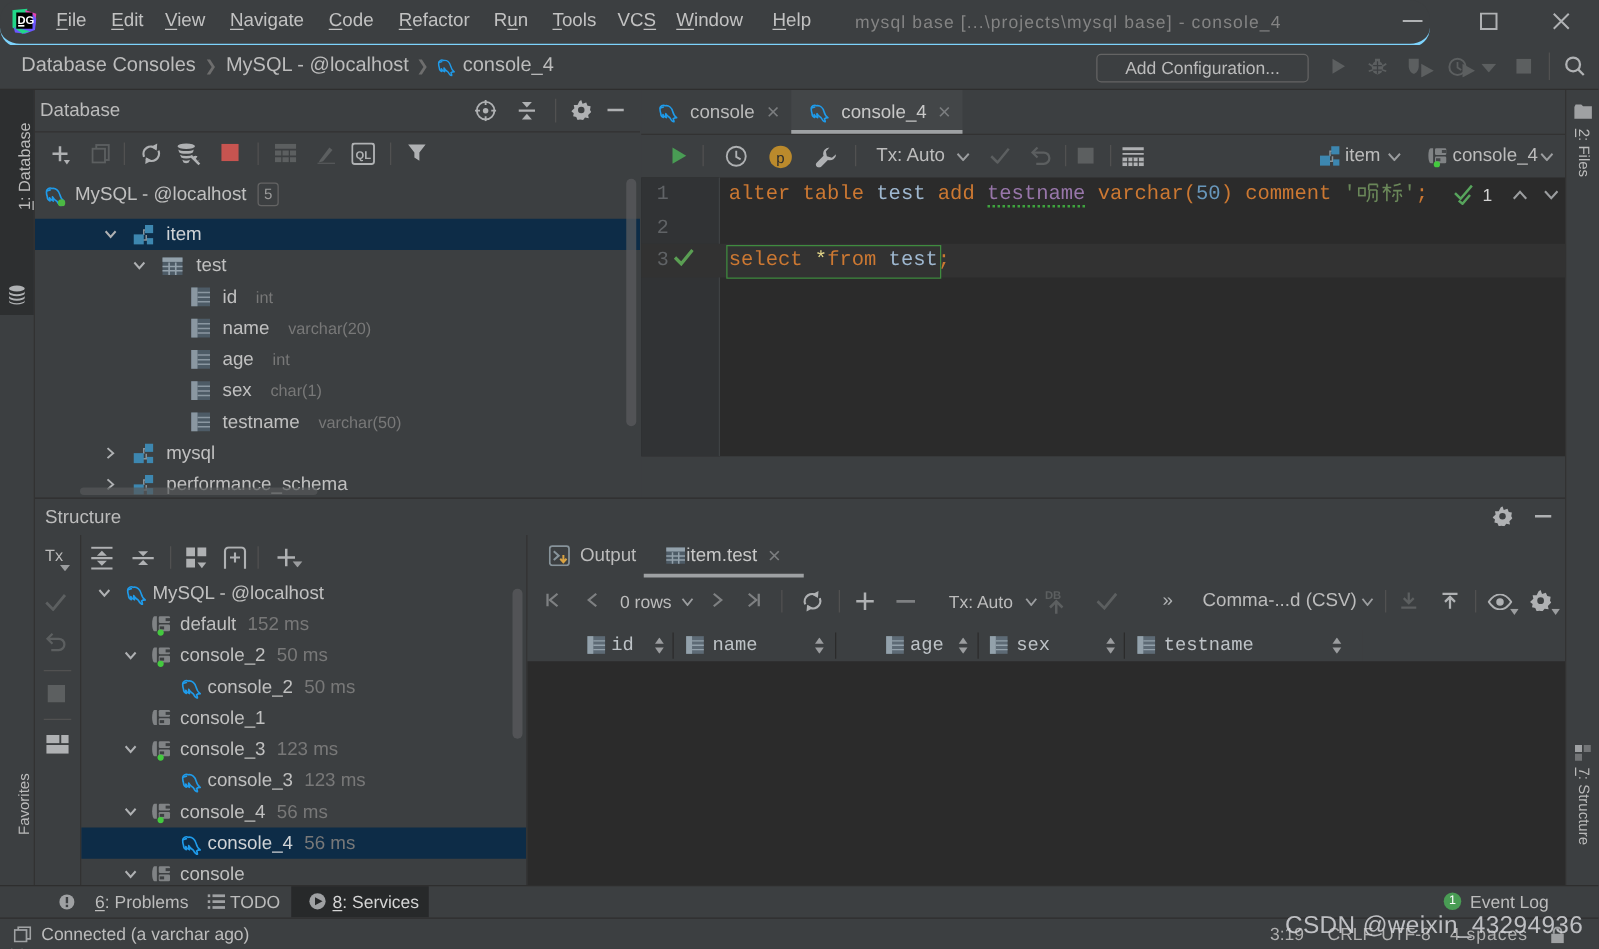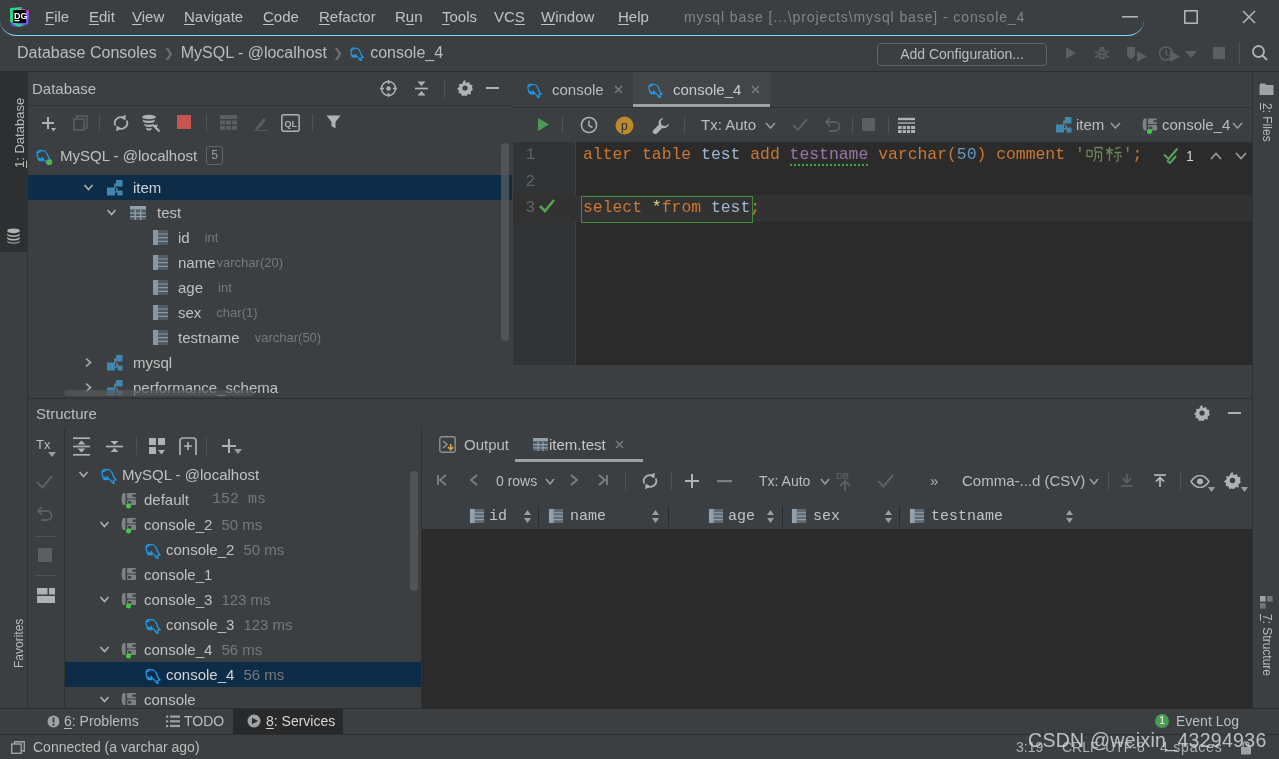--- a/index.html
+++ b/index.html
@@ -20,21 +20,21 @@
 <div id="app">
 <svg width="0" height="0" style="position:absolute">
       <defs>
 <g id="dolph" fill="none" stroke="#1f9bea" stroke-width="1.25" stroke-linecap="round" stroke-linejoin="round">
 <path d="M3 6.2 C2.8 4 5.4 2.4 7.2 3.6 C10.2 3 12.4 5.4 13.1 8 C13.7 10.2 14.5 12 16.3 13.2 C15.1 13.2 14.1 13.5 13.5 14.1 C14.1 14.9 14.3 15.9 14.1 16.8 C12.7 16 11.5 14.6 10.9 13.2 C9.5 12.4 8.3 11.3 7.6 9.9 C7.4 11 7.6 12.1 8.2 13.1 C6.9 12.8 5.9 11.9 5.4 10.6 C5.2 11.4 5.3 12.2 5.7 13 C4.4 12.5 3.6 11.2 3.6 9.7 C3.2 8.6 3 7.4 3 6.2 Z"></path>
 <path d="M3.2 5.4 L5.8 4.6"></path>
 </g>
 </defs>
     </svg>
 
-  <div class="abs" style="left:0;top:0;width:1144px;height:35px;background:#3c3f41;border-bottom:1px solid #7dd3fc;border-radius:16px;">
+  <div class="abs" style="left:0;top:0;width:1144px;height:35px;background:#3c3f41;border-bottom:3px solid #7dd3fc;border-radius:16px;">
 
     <svg class="abs" style="left:8px;top:6px;" width="23" height="23" viewBox="0 0 23 23">
       <polygon points="3,2 14,1 12,6 3,7" fill="#21d789"></polygon>
       <polygon points="2,2 7,3 6,19 2,16" fill="#21d789"></polygon>
       <polygon points="12,2 21,5 20,15 13,5" fill="#e343b0"></polygon>
       <polygon points="18,5 21,9 20,18 12,21 4,20 3,16 16,16" fill="#6b57ff"></polygon>
       <polygon points="3,16 10,21 16,19 8,17" fill="#21d789"></polygon>
       <rect x="5" y="4" width="13" height="13" fill="#000"></rect>
       <text x="6" y="13" font-family="Liberation Sans" font-weight="bold" font-size="9" fill="#fff">DG</text>
       <rect x="6.5" y="14" width="5" height="1.3" fill="#fff"></rect>
@@ -272,21 +272,21 @@
     </div>
     <div class="treerow" style="top:178px;">
       <svg style="margin-left:124px" width="17" height="17" viewBox="0 0 17 17">
           <rect x="1" y="1" width="15" height="15" fill="#4d5b66"></rect>
           <rect x="1" y="1" width="5" height="15" fill="#8a97a1"></rect>
           <g stroke="#8a97a1" stroke-width="1.2">
             <path d="M6 5 H16 M6 8.7 H16 M6 12.4 H16"></path>
           </g>
         </svg>
       <span style="margin-left:9px;">name</span>
-        <span class="dim" style="margin-left:1px;font-size:13px;">varchar(20)</span>
+        <span class="dim" style="margin-left:15px;font-size:13px;">varchar(20)</span>
     </div>
     <div class="treerow" style="top:203px;">
       <svg style="margin-left:124px" width="17" height="17" viewBox="0 0 17 17">
           <rect x="1" y="1" width="15" height="15" fill="#4d5b66"></rect>
           <rect x="1" y="1" width="5" height="15" fill="#8a97a1"></rect>
           <g stroke="#8a97a1" stroke-width="1.2">
             <path d="M6 5 H16 M6 8.7 H16 M6 12.4 H16"></path>
           </g>
         </svg>
       <span style="margin-left:9px;">age</span>
@@ -557,21 +557,21 @@
       <div class="treerow" style="top:25px;">
         <svg style="margin-left:55px" width="19" height="19" viewBox="0 0 19 18">
             <path d="M3.5 2.5 A1.8 6 0 0 0 3.5 14.5 L5.5 14.5 L5.5 2.5 Z" fill="#808385"></path>
             <rect x="7" y="2.5" width="9" height="5.4" rx="1" fill="#808385"></rect>
             <rect x="7" y="9.1" width="9" height="5.4" rx="1" fill="#808385"></rect>
             <rect x="12.5" y="4" width="3.5" height="2.4" fill="#3c3f41"></rect>
             <rect x="7.8" y="10.6" width="3.5" height="2.4" fill="#3c3f41"></rect>
             <circle cx="8.5" cy="15.5" r="2.5" fill="#44c93f"></circle>
           </svg>
         <span style="margin-left:5px;">default</span>
-          <span class="dim" style="margin-left:23px;font-family:Liberation Mono, monospace;">152 ms</span>
+          <span class="dim" style="margin-left:9px;">152 ms</span>
       </div>
       <div class="treerow" style="top:50px;">
         <svg class="chev" style="margin-left:34px" viewBox="0 0 11 11">
             <path d="M1.5 3 L5.5 7.5 L9.5 3" fill="none" stroke="#afb1b3" stroke-width="1.6"></path>
           </svg>
         <svg style="margin-left:10px" width="19" height="19" viewBox="0 0 19 18">
             <path d="M3.5 2.5 A1.8 6 0 0 0 3.5 14.5 L5.5 14.5 L5.5 2.5 Z" fill="#808385"></path>
             <rect x="7" y="2.5" width="9" height="5.4" rx="1" fill="#808385"></rect>
             <rect x="7" y="9.1" width="9" height="5.4" rx="1" fill="#808385"></rect>
             <rect x="12.5" y="4" width="3.5" height="2.4" fill="#3c3f41"></rect>
@@ -826,21 +826,21 @@
 
     <div class="abs" style="left:394px;top:130px;width:830px;height:180px;background:#2b2b2b;"></div>
   </div>
 
   <div id="bottombar" class="abs" style="left:0;top:708px;width:1279px;height:25px;background:#3c3f41;border-top:1px solid #2e2e2e;">
     <svg class="abs" style="left:47px;top:6px" width="13" height="13" viewBox="0 0 13 13">
         <circle cx="6.5" cy="6.5" r="6" fill="#9fa1a3"></circle>
         <rect x="5.6" y="2.6" width="1.9" height="5" fill="#3c3f41"></rect>
         <rect x="5.6" y="8.8" width="1.9" height="1.9" fill="#3c3f41"></rect>
       </svg>
-    <div class="abs" style="left:64px;top:0;height:24px;line-height:24px;color:#bcbcbc;font-size:14px;"><span class="u">6</span>: Problems</div>
+    <div class="abs" style="left:76px;top:0;height:24px;line-height:24px;color:#bcbcbc;font-size:14px;"><span class="u">6</span>: Problems</div>
     <svg class="abs" style="left:166px;top:6px" width="14" height="13" viewBox="0 0 14 13">
         <g fill="#9fa1a3">
           <rect x="0" y="0.5" width="2.2" height="2.2"></rect>
           <rect x="4" y="0.5" width="10" height="2.2"></rect>
           <rect x="0" y="5.2" width="2.2" height="2.2"></rect>
           <rect x="4" y="5.2" width="10" height="2.2"></rect>
           <rect x="0" y="9.9" width="2.2" height="2.2"></rect>
           <rect x="4" y="9.9" width="10" height="2.2"></rect>
         </g>
       </svg>

